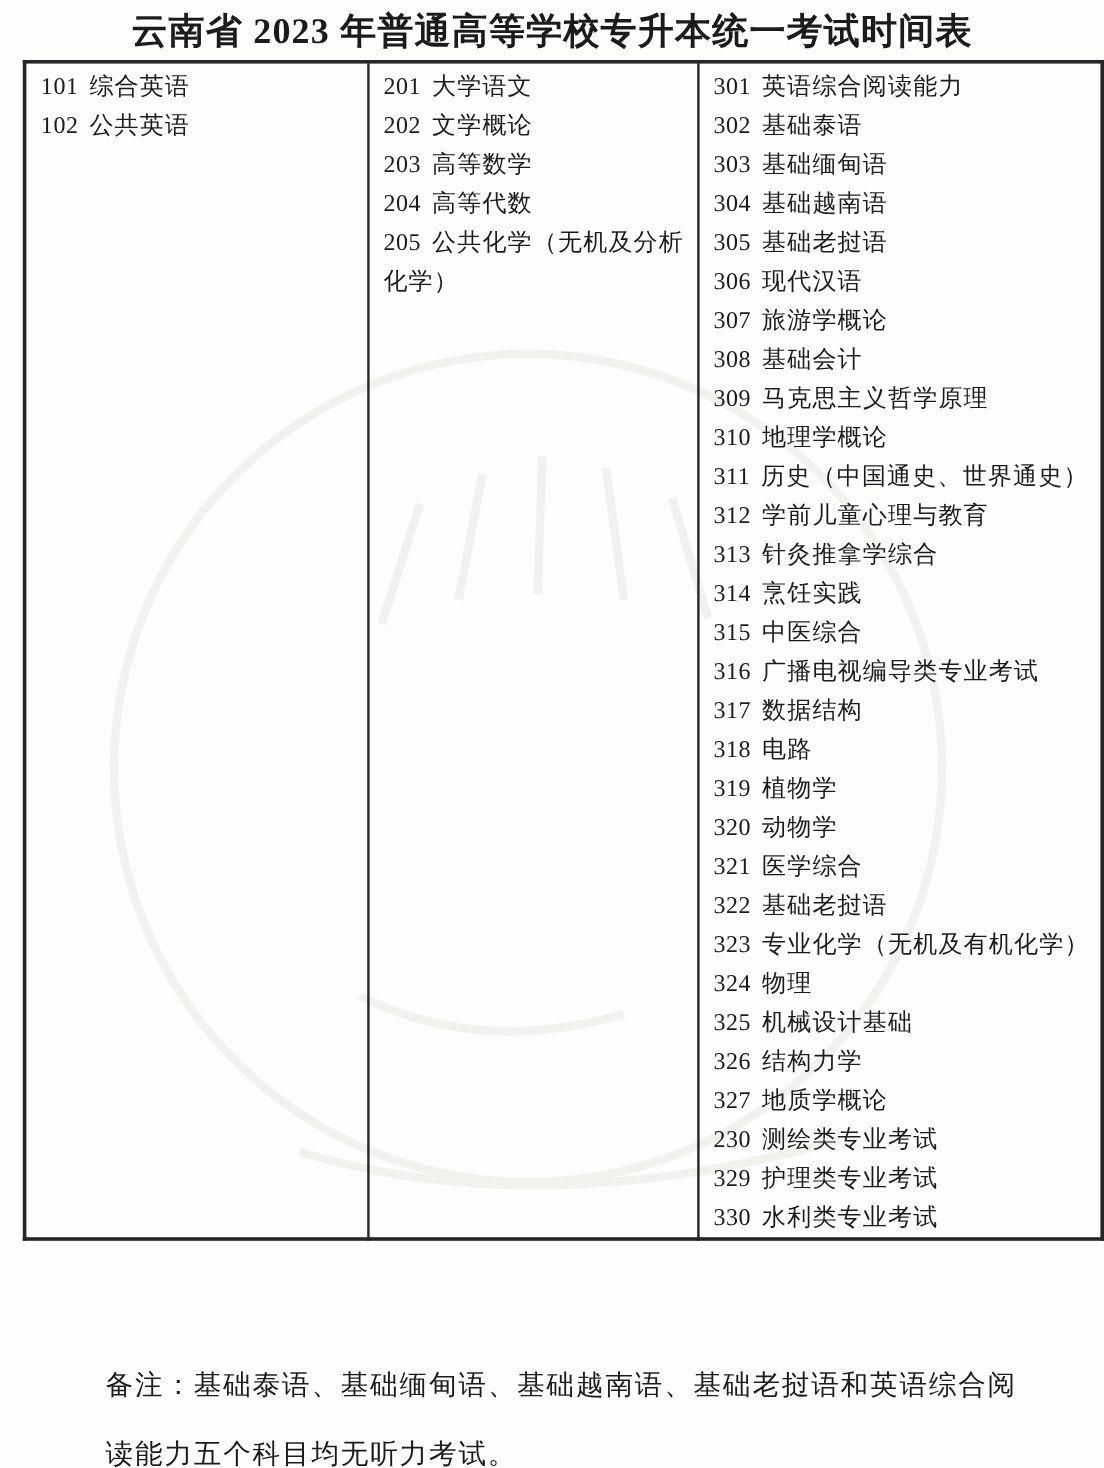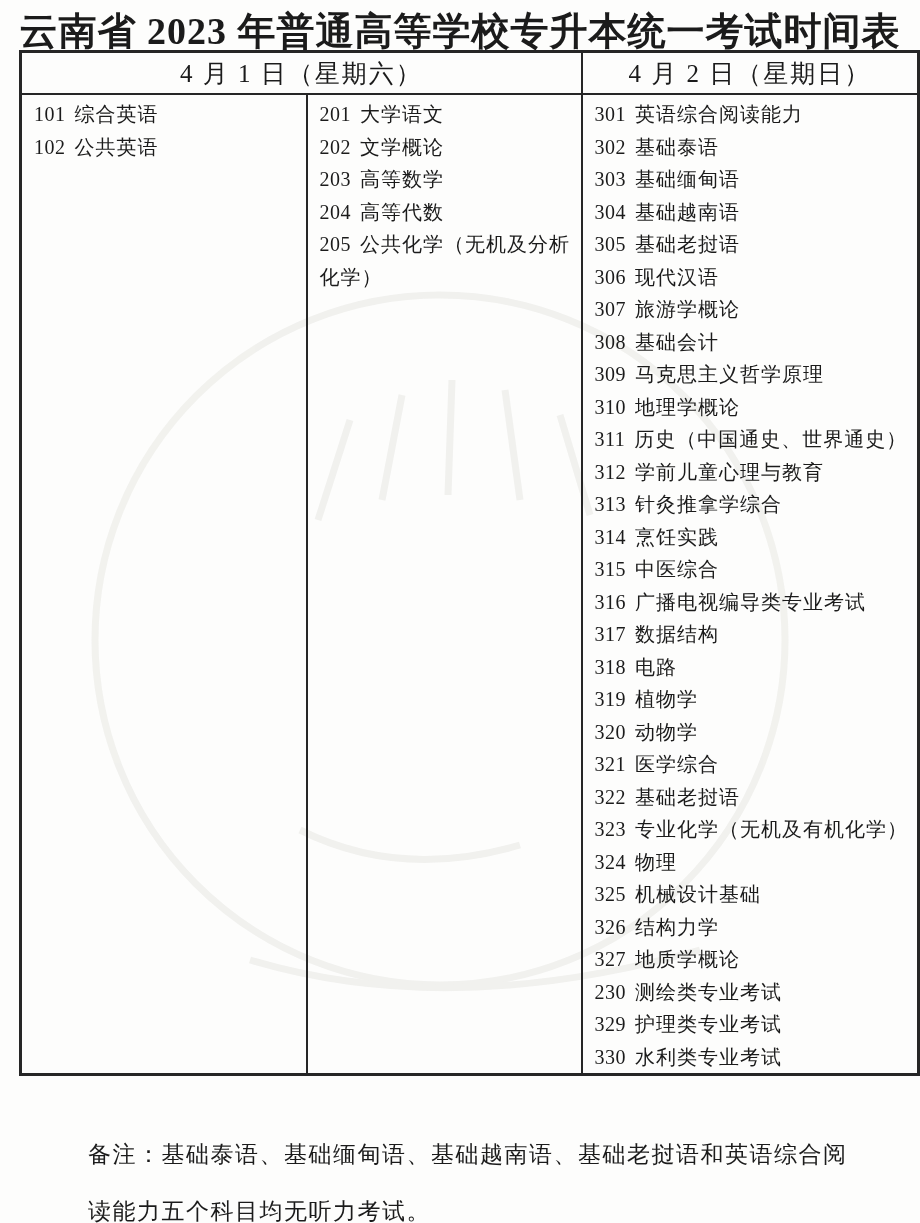--- a/index.html
+++ b/index.html
@@ -16,21 +16,21 @@
     overflow: hidden;
   }
 
   .page-title {
     margin: 0;
     position: absolute;
     top: 6px;
     left: 0;
     width: 100%;
     text-align: center;
-    font-size: 38px;
+    font-size: 30px;
     font-weight: bold;
     letter-spacing: 1px;
   }
 
   
   .watermark {
     position: absolute;
     left: 0;
     top: 0;
     width: 920px;
@@ -126,24 +126,20 @@
 
 <h1 class="page-title">云南省 2023 年普通高等学校专升本统一考试时间表</h1>
 
 <table class="timetable">
   <colgroup>
     <col style="width:286px">
     <col style="width:275px">
     <col style="width:337px">
   </colgroup>
   <thead>
-    <tr class="day-row">
-      <th colspan="2">4 月 1 日（星期六）</th>
-      <th>4 月 2 日（星期日）</th>
-    </tr>
   </thead>
   <tbody>
     <tr>
       <td class="subjects-cell">
   <div class="subject-item">
     <span class="subject-code">101</span><span class="subject-name">综合英语</span>
   </div>
 
   <div class="subject-item">
     <span class="subject-code">102</span><span class="subject-name">公共英语</span>

